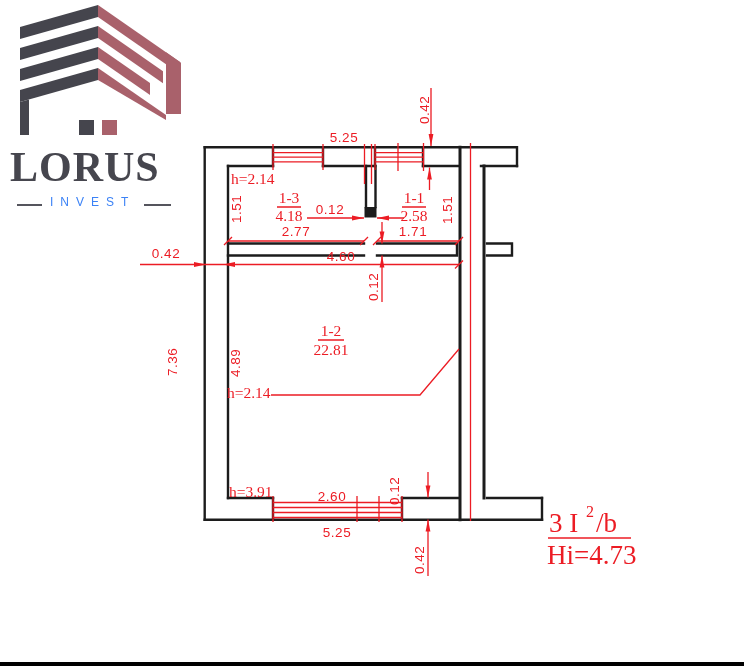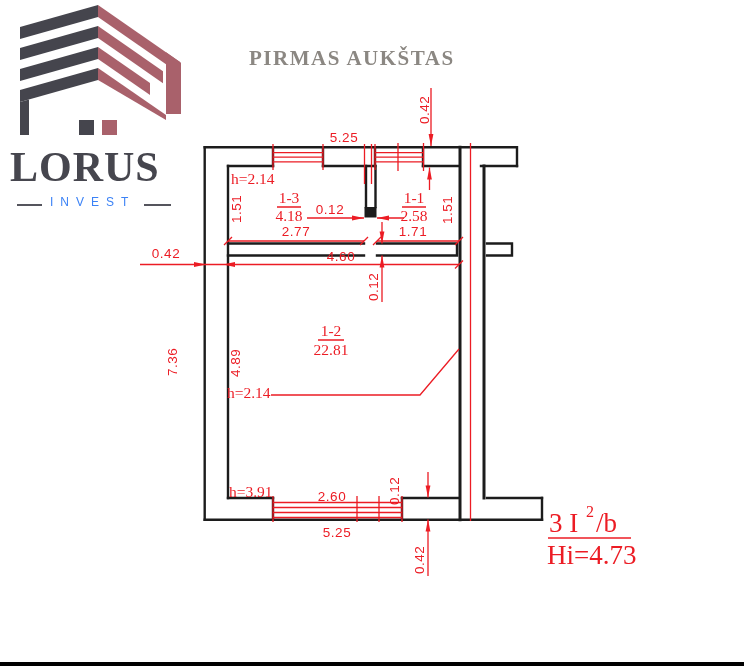--- a/index.html
+++ b/index.html
@@ -57,21 +57,20 @@
         <polygon points="81,66 149,113 149,118 81,78"></polygon>
         <rect x="85" y="118" width="15" height="15"></rect>
       </g>
     </svg>
     <div id="brand">LORUS</div>
     <div id="tag-rule-l" class="tag-rule"></div>
     <div id="tagline">INVEST</div>
     <div id="tag-rule-r" class="tag-rule"></div>
   </div>
 
-  <div id="page-title">PIRMAS AUKŠTAS</div>
 
   <svg id="plan" width="744" height="666" viewBox="0 0 744 666">
 
     <g>
 
       <path class="wall" d="M204.7,147.3 H517 V166"></path>
 
       <path class="wall" d="M228,166 H273 M323,166 H375 M423,166 H459 M481,166 H517"></path>
 
       <path class="wall" d="M273,147.3 V166 M323,147.3 V166 M375,147.3 V166 M423,147.3 V166"></path>

